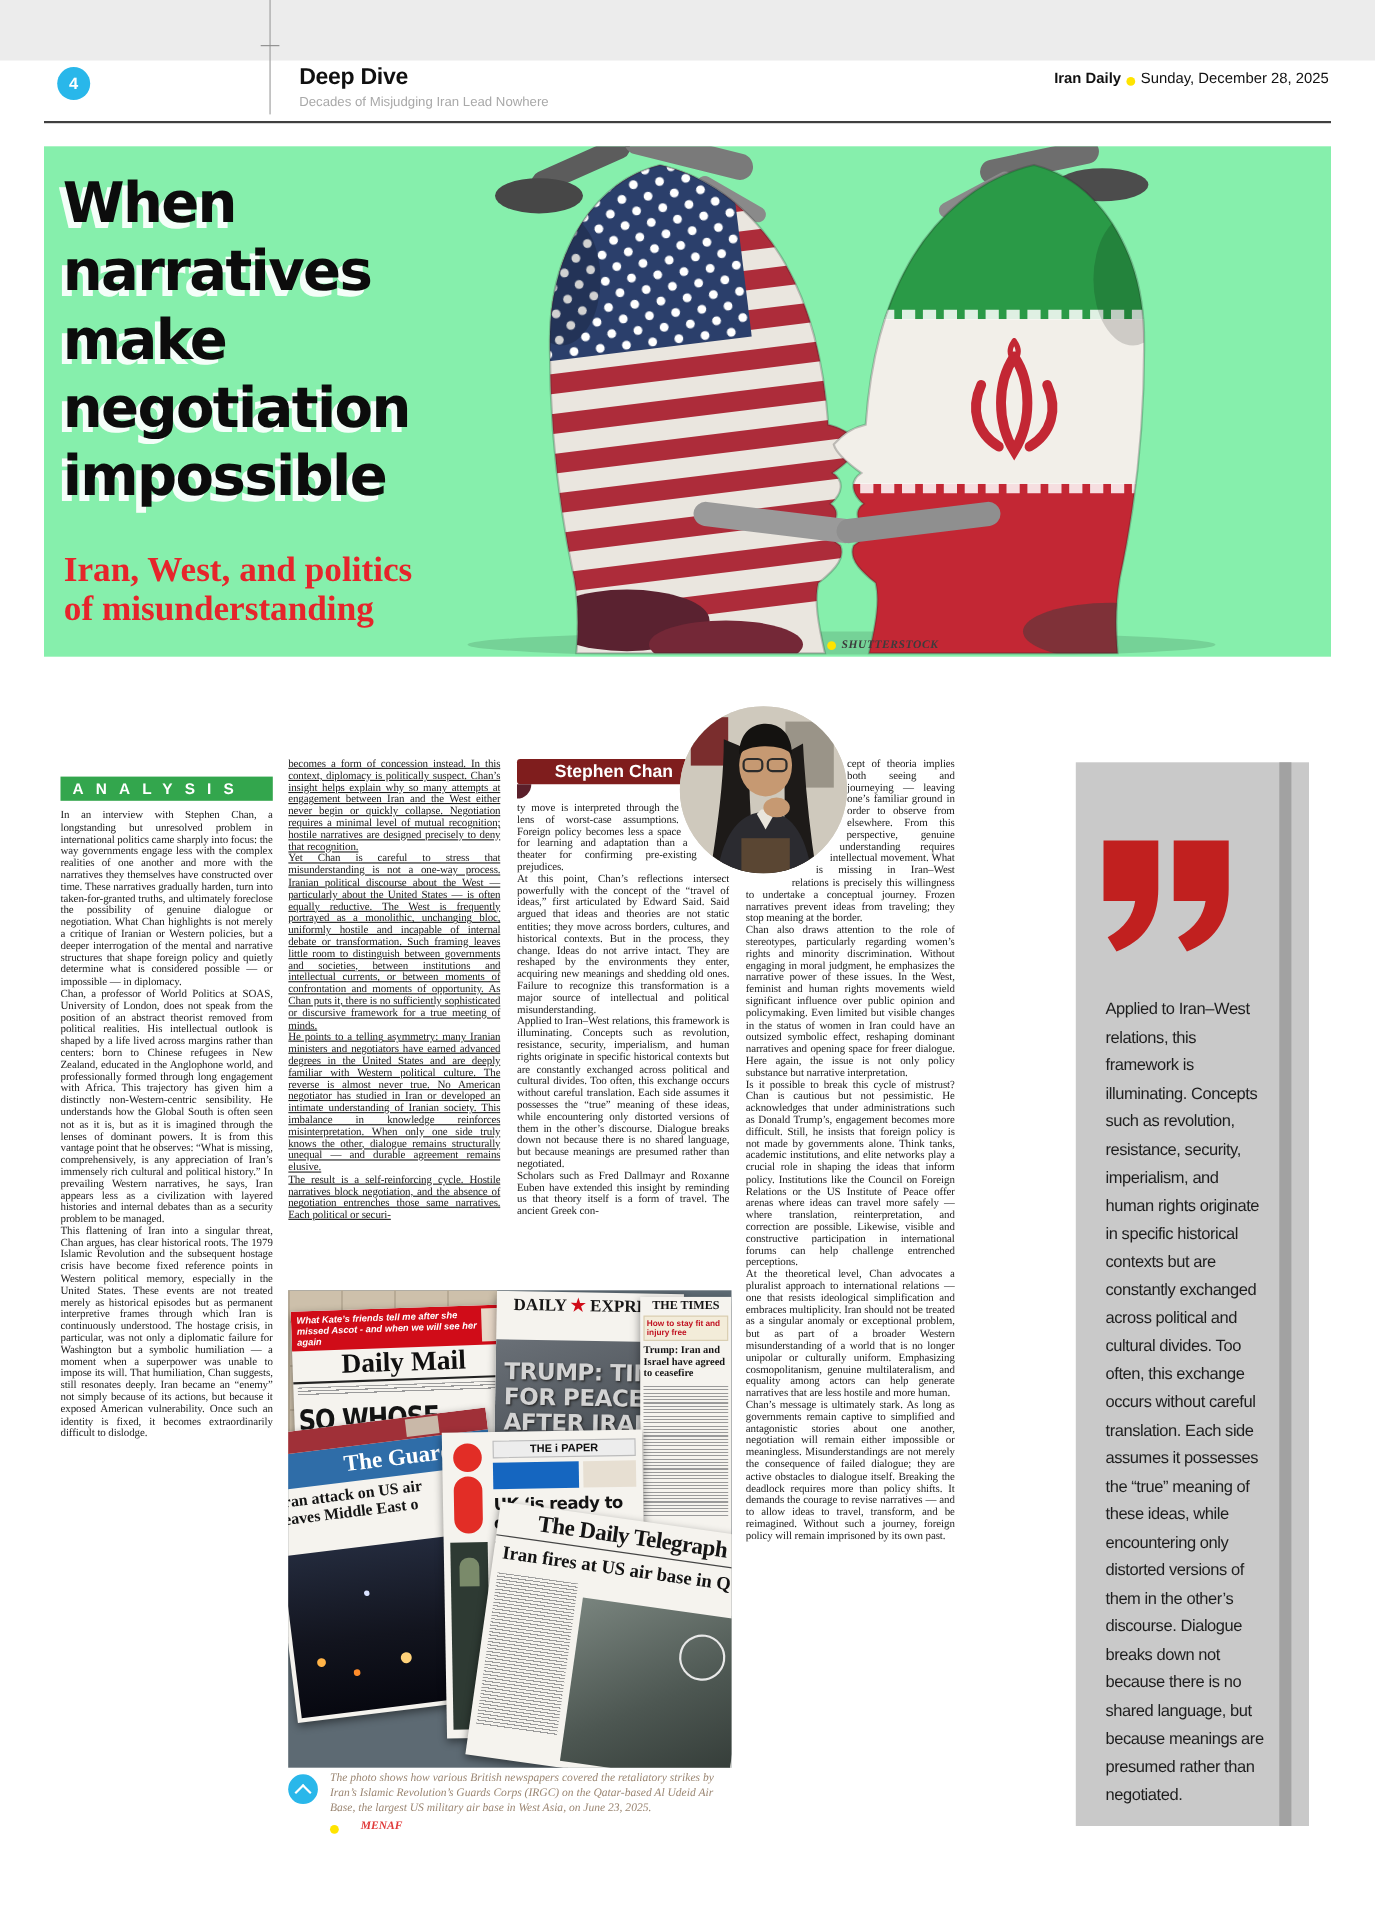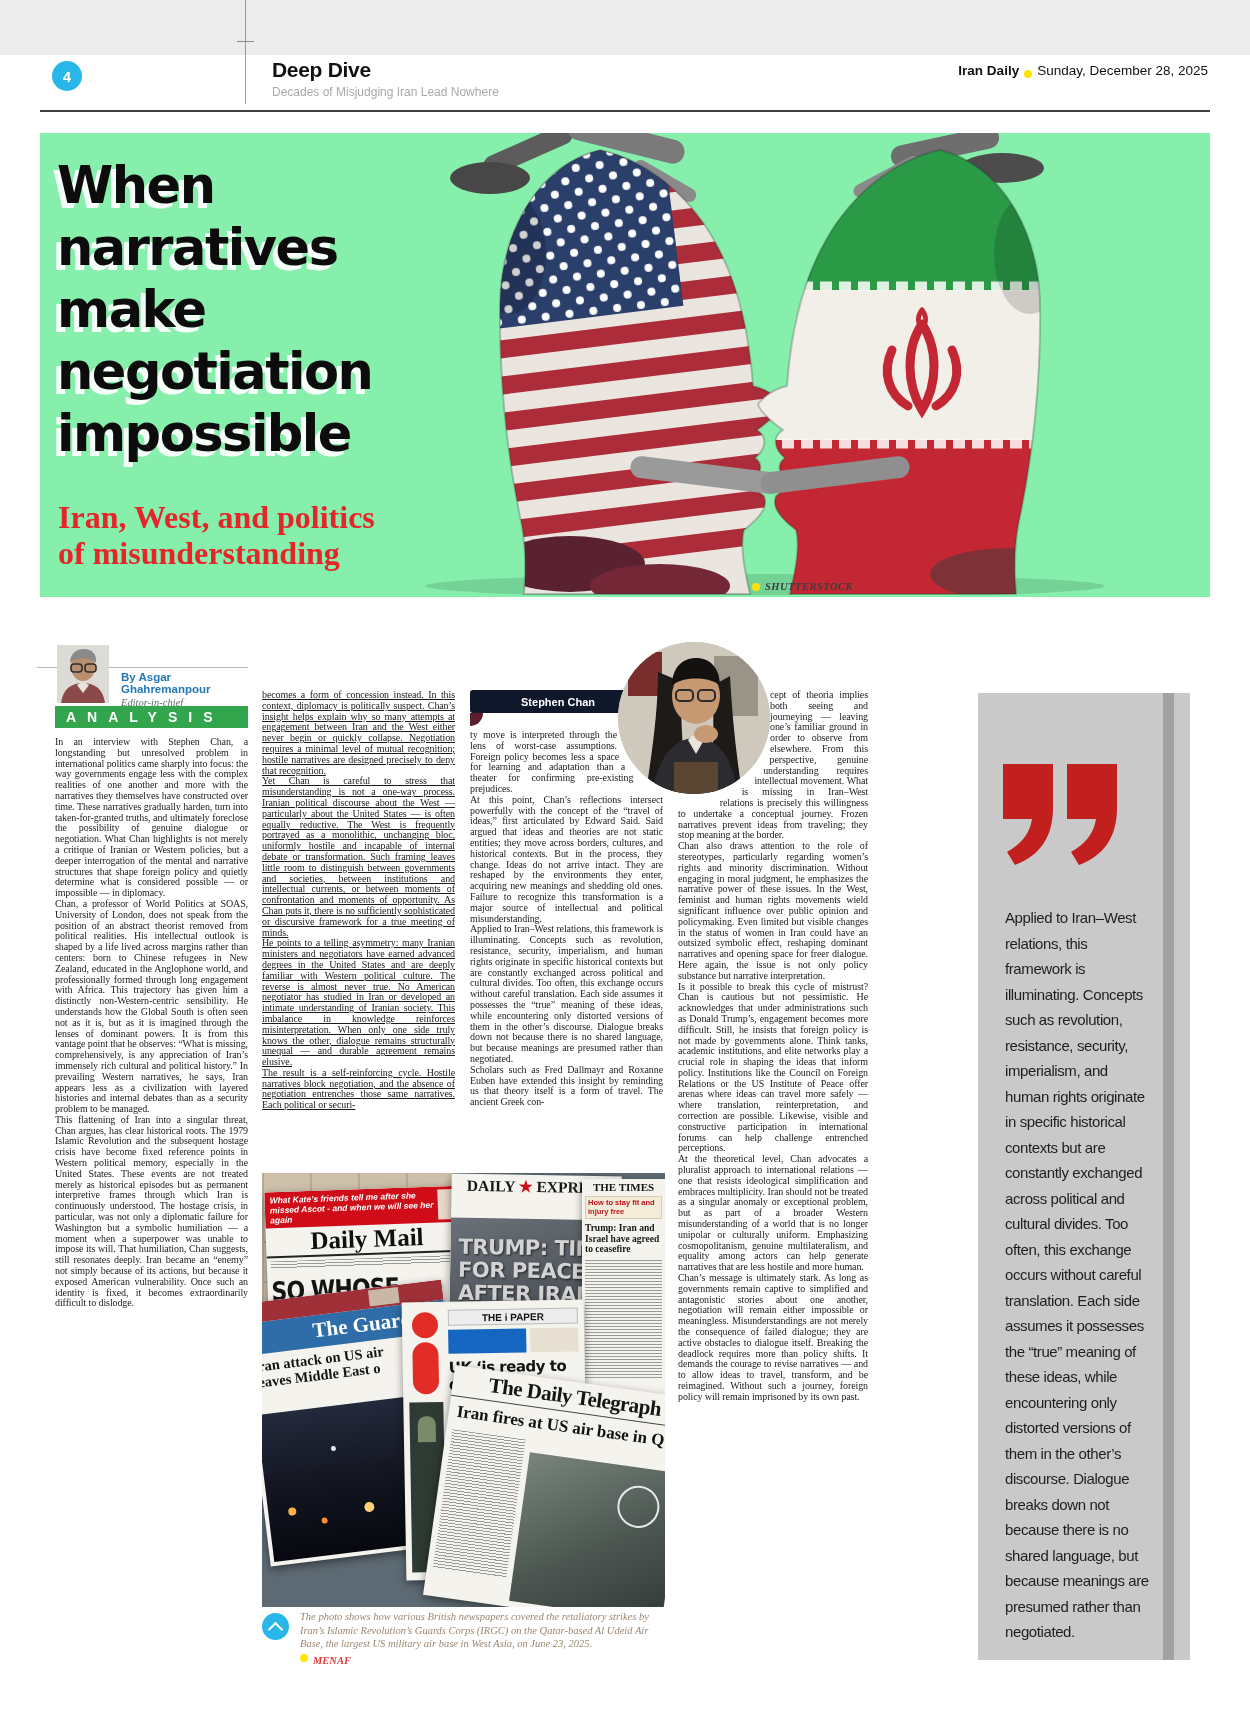--- a/index.html
+++ b/index.html
@@ -55,22 +55,22 @@
   .byline-row { position:absolute; left:55px; top:643px; width:193px; height:60px; }
   .byline-row .rule { position:absolute; left:-18px; top:24px; width:211px; height:1px; background:#b5b5b5; }
   .byline-photo { position:absolute; left:2px; top:2px; width:52px; height:58px; overflow:hidden; background:#e5e3df; }
   .byline-texts { position:absolute; left:66px; top:28px; }
   .byline-name { font-family:"Liberation Sans",sans-serif; font-weight:bold; font-size:11.5px; color:#2278b5; }
   .byline-role { font-family:"Liberation Serif",serif; font-style:italic; font-size:10.5px; color:#5c6b73; margin-top:2px; }
   .analysis-bar { position:absolute; left:55px; top:706px; width:193px; height:22px; background:#33a64d;
     color:#fff; font-family:"Liberation Sans",sans-serif; font-weight:bold; font-size:14px;
     letter-spacing:11px; padding-left:11px; display:flex; align-items:center; overflow:hidden; }
   
-  .chan-tab { position:absolute; left:470px; top:690px; width:176px; height:23px; background:#0f172a; border-radius:3px;
-    color:#fff; font-family:"Liberation Sans",sans-serif; font-weight:bold; font-size:11px;
+  .chan-tab { position:absolute; left:470px; top:690px; width:176px; height:23px; background:#7f1d1d; border-radius:3px;
+    color:#fff; font-family:"Liberation Sans",sans-serif; font-weight:bold; font-size:16px;
     display:flex; align-items:center; justify-content:center; }
   .chan-fold { position:absolute; left:470px; top:713px; width:13px; height:13px; background:#5a1f2a; border-radius:0 0 13px 0; }
   .chan-photo { position:absolute; left:618px; top:642px; width:152px; height:152px; border-radius:50%; overflow:hidden; background:#cfc9bd; }
   
   .quote-panel { position:absolute; left:978px; top:693px; width:212px; height:967px; background:#c9c9c9; }
   .quote-strip { position:absolute; left:185px; top:0; width:11px; height:967px; background:#a2a2a2; }
   .quote-marks { position:absolute; left:25px; top:55px; }
   .quote-text { position:absolute; left:27px; top:212px; width:150px;
     font-family:"Liberation Sans",sans-serif; font-size:15px; line-height:25.5px; letter-spacing:-0.4px; color:#1e1e1e; }
   
@@ -139,21 +139,21 @@
   .tg-photo { position:absolute; left:86px; bottom:6px; width:154px; height:150px;
     background:linear-gradient(150deg,#79847e 0%, #4d5752 55%, #323a36 100%); }
   .tg-circle { position:absolute; right:18px; top:18px; width:42px; height:42px; border:2px solid #e8e8e8; border-radius:50%; }
   .tg-bullets { position:absolute; left:6px; top:64px; width:74px; }
   
   .cap-chev { position:absolute; left:262px; top:1613px; width:27px; height:27px; border-radius:50%; background:#29b7ea; }
   .cap-chev::after { content:""; position:absolute; left:8px; top:11px; width:9px; height:9px;
     border-top:2.5px solid #fff; border-left:2.5px solid #fff; transform:rotate(45deg); }
   .caption { position:absolute; left:300px; top:1610px; width:370px;
     font-family:"Liberation Serif",serif; font-style:italic; font-size:10.5px; line-height:13.5px; color:#9b8672; }
-  .cap-credit { margin-top:3px; display:flex; align-items:flex-start; gap:5px; }
+  .cap-credit { margin-top:3px; display:flex; align-items:flex-end; gap:20px; }
   .cap-credit .name { color:#e03a3a; font-weight:bold; }
 </style>
 </head>
 <body>
 
 <div id="page">
 
   <div class="top-strip"></div>
   <div class="crop-v"></div>
   <div class="crop-h"></div>
@@ -253,38 +253,20 @@
 negotiation
 impossible</div>
     <div class="subhead" style="white-space: pre-line;">Iran, West, and politics
 of misunderstanding</div>
     <div class="hero-credit">
       <span class="dot"></span>
       <span>SHUTTERSTOCK</span>
     </div>
   </div>
 
-  <div class="byline-row">
-    <div class="rule"></div>
-    <div class="byline-photo">
-      <svg viewBox="0 0 52 58" xmlns="http://www.w3.org/2000/svg">
-        <rect width="52" height="58" fill="#dddbd6"></rect>
-        <ellipse cx="26" cy="22" rx="12" ry="14" fill="#b98f6f"></ellipse>
-        <path d="M13,18 C13,8 20,4 27,4 C35,4 40,9 39,18 C34,12 18,12 13,18 Z" fill="#8a8a8a"></path>
-        <rect x="14" y="19" width="11" height="8" rx="3" fill="none" stroke="#2e2e2e" stroke-width="1.6"></rect>
-        <rect x="28" y="19" width="11" height="8" rx="3" fill="none" stroke="#2e2e2e" stroke-width="1.6"></rect>
-        <path d="M4,58 C6,44 14,38 26,38 C38,38 46,44 48,58 Z" fill="#8a4a4a"></path>
-        <path d="M20,40 L26,48 L32,40 L29,38 L23,38 Z" fill="#e8e4da"></path>
-      </svg>
-    </div>
-    <div class="byline-texts">
-      <div class="byline-name">By Asgar Ghahremanpour</div>
-      <div class="byline-role">Editor-in-chief</div>
-    </div>
-  </div>
   <div class="analysis-bar">ANALYSIS</div>
 
   <div class="col" id="col1">
     <p>In an interview with Stephen Chan, a longstanding but unresolved problem in international politics came sharply into focus: the way governments engage less with the complex realities of one another and more with the narratives they themselves have constructed over time. These narratives gradually harden, turn into taken-for-granted truths, and ultimately foreclose the possibility of genuine dialogue or negotiation. What Chan highlights is not merely a critique of Iranian or Western policies, but a deeper interrogation of the mental and narrative structures that shape foreign policy and quietly determine what is considered possible — or impossible — in diplomacy.</p>
     <p>Chan, a professor of World Politics at SOAS, University of London, does not speak from the position of an abstract theorist removed from political realities. His intellectual outlook is shaped by a life lived across margins rather than centers: born to Chinese refugees in New Zealand, educated in the Anglophone world, and professionally formed through long engagement with Africa. This trajectory has given him a distinctly non-Western-centric sensibility. He understands how the Global South is often seen not as it is, but as it is imagined through the lenses of dominant powers. It is from this vantage point that he observes: “What is missing, comprehensively, is any appreciation of Iran’s immensely rich cultural and political history.” In prevailing Western narratives, he says, Iran appears less as a civilization with layered histories and internal debates than as a security problem to be managed.</p>
     <p>This flattening of Iran into a singular threat, Chan argues, has clear historical roots. The 1979 Islamic Revolution and the subsequent hostage crisis have become fixed reference points in Western political memory, especially in the United States. These events are not treated merely as historical episodes but as permanent interpretive frames through which Iran is continuously understood. The hostage crisis, in particular, was not only a diplomatic failure for Washington but a symbolic humiliation — a moment when a superpower was unable to impose its will. That humiliation, Chan suggests, still resonates deeply. Iran became an “enemy” not simply because of its actions, but because it exposed American vulnerability. Once such an identity is fixed, it becomes extraordinarily difficult to dislodge.</p>
   </div>
   <div class="col" id="col2">
     <p>becomes a form of concession instead. In this context, diplomacy is politically suspect. Chan’s insight helps explain why so many attempts at engagement between Iran and the West either never begin or quickly collapse. Negotiation requires a minimal level of mutual recognition; hostile narratives are designed precisely to deny that recognition.</p>
     <p>Yet Chan is careful to stress that misunderstanding is not a one-way process. Iranian political discourse about the West — particularly about the United States — is often equally reductive. The West is frequently portrayed as a monolithic, unchanging bloc, uniformly hostile and incapable of internal debate or transformation. Such framing leaves little room to distinguish between governments and societies, between institutions and intellectual currents, or between moments of confrontation and moments of opportunity. As Chan puts it, there is no sufficiently sophisticated or discursive framework for a true meeting of minds.</p>

